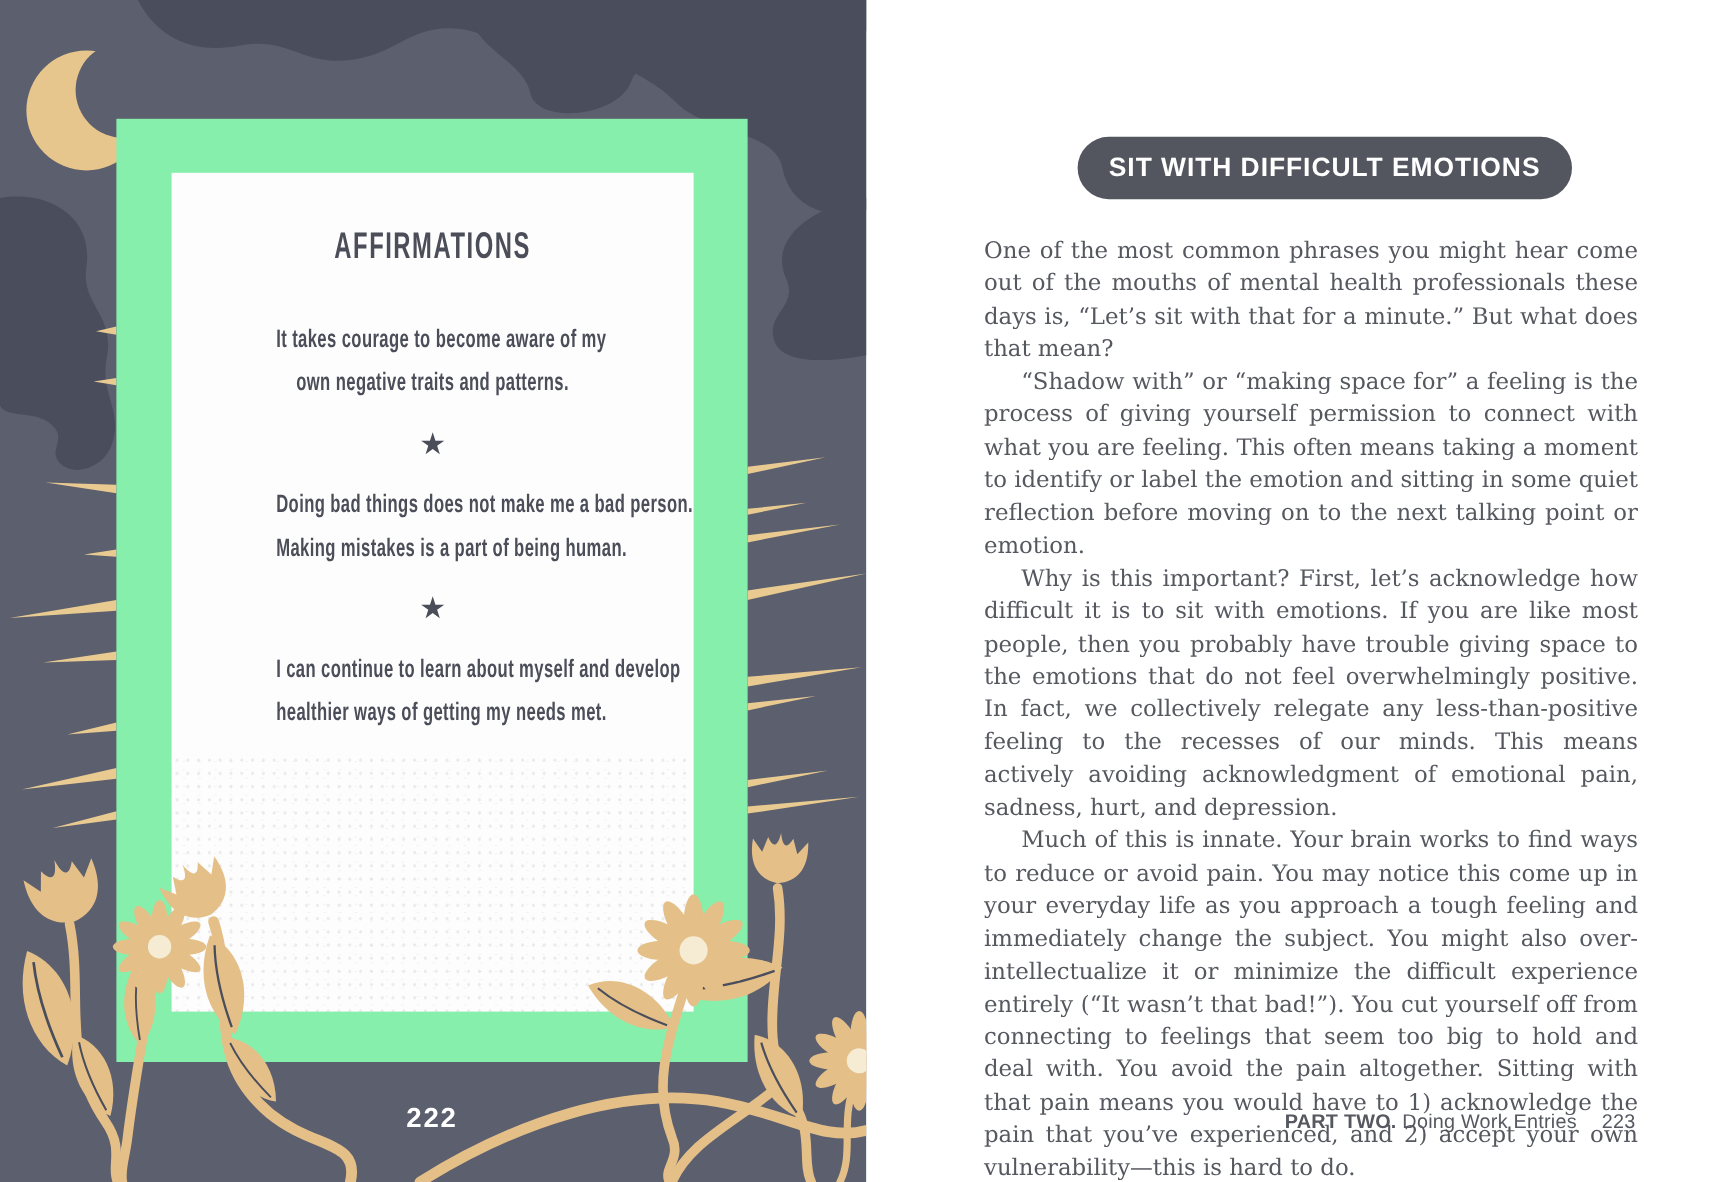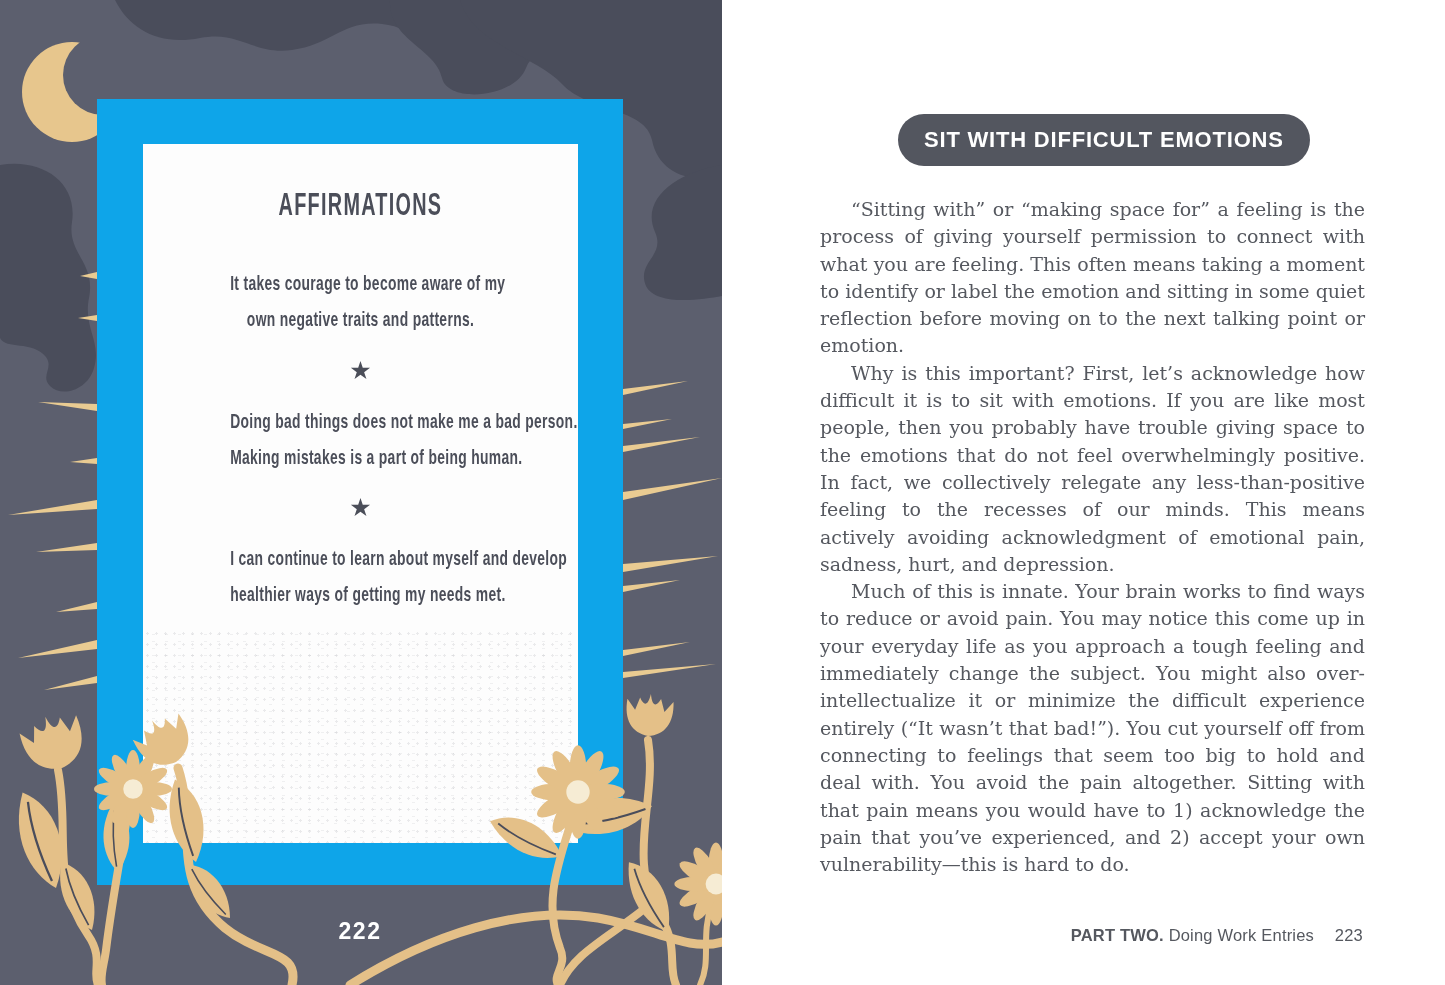--- a/index.html
+++ b/index.html
@@ -14,21 +14,21 @@
   .left-page{
     position:relative;width:722px;height:985px;
     background:#5c5f6e;overflow:hidden;flex:none;
   }
   .decor-svg{position:absolute;left:0;top:0;width:722px;height:985px;display:block;}
   .decor-flowers{z-index:3;pointer-events:none;}
   .decor-bg{z-index:1;}
 
   .photo-frame{
     position:absolute;left:97px;top:99px;width:526px;height:786px;
-    background:#0ea5e9;z-index:2;
+    background:#86efac;z-index:2;
   }
   .aff-card{
     position:absolute;left:46px;top:45px;width:435px;height:699px;
     background:#fdfdfd;
   }
   .speckle{
     position:absolute;left:0;right:0;bottom:0;height:215px;
     background-image:
       radial-gradient(rgba(120,122,132,0.14) 1px, transparent 1.3px),
       radial-gradient(rgba(120,122,132,0.10) 1px, transparent 1.3px);
@@ -216,21 +216,22 @@
     <div class="pageno-left">222</div>
   </div>
 
   <div class="right-page">
 
     <div class="banner">
       <span>SIT WITH DIFFICULT EMOTIONS</span>
     </div>
 
     <div class="body-text">
-      <p class="indent">“Sitting with” or “making space for” a feeling is the process of giving yourself permission to connect with what you are feeling. This often means taking a moment to identify or label the emotion and sitting in some quiet reflection before moving on to the next talking point or emotion.</p>
+      <p>One of the most common phrases you might hear come out of the mouths of mental health professionals these days is, “Let’s sit with that for a minute.” But what does that mean?</p>
+      <p class="indent">“Shadow with” or “making space for” a feeling is the process of giving yourself permission to connect with what you are feeling. This often means taking a moment to identify or label the emotion and sitting in some quiet reflection before moving on to the next talking point or emotion.</p>
       <p class="indent">Why is this important? First, let’s acknowledge how difficult it is to sit with emotions. If you are like most people, then you probably have trouble giving space to the emotions that do not feel overwhelmingly positive. In fact, we collectively relegate any less-than-positive feeling to the recesses of our minds. This means actively avoiding acknowledgment of emotional pain, sadness, hurt, and depression.</p>
       <p class="indent">Much of this is innate. Your brain works to find ways to reduce or avoid pain. You may notice this come up in your everyday life as you approach a tough feeling and immediately change the subject. You might also over-intellectualize it or minimize the difficult experience entirely (“It wasn’t that bad!”). You cut yourself off from connecting to feelings that seem too big to hold and deal with. You avoid the pain altogether. Sitting with that pain means you would have to 1) acknowledge the pain that you’ve experienced, and 2) accept your own vulnerability—this is hard to do.</p>
     </div>
 
     <div class="footer-right">
       <span class="bold">PART TWO.</span>
       <span>Doing Work Entries</span>
       <span class="pagenum">223</span>
     </div>
   </div>

